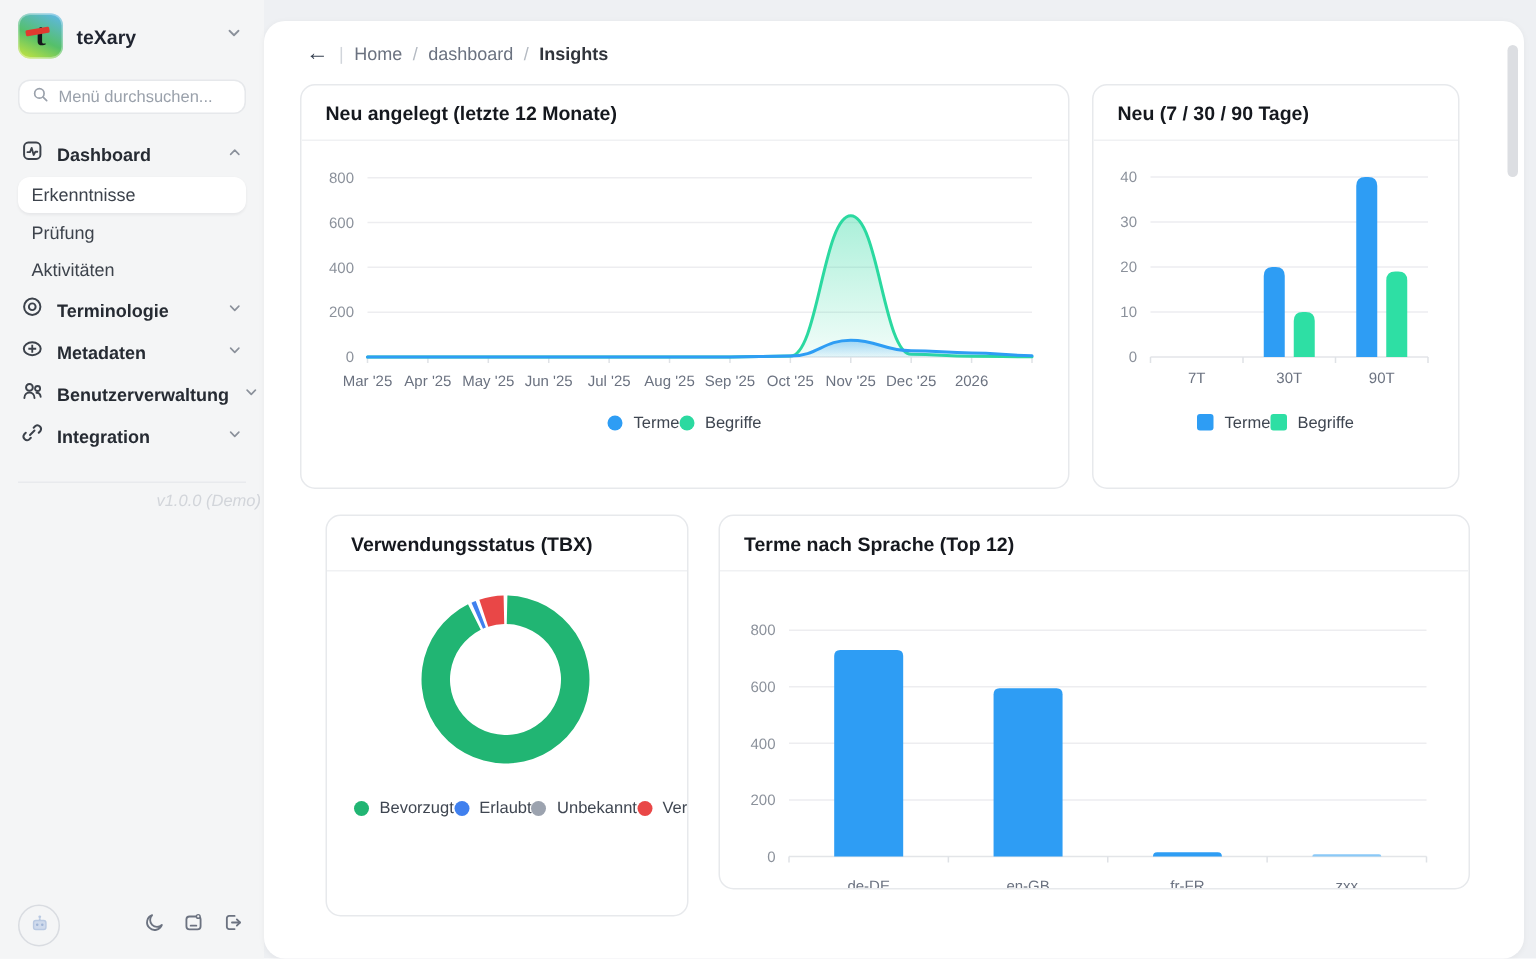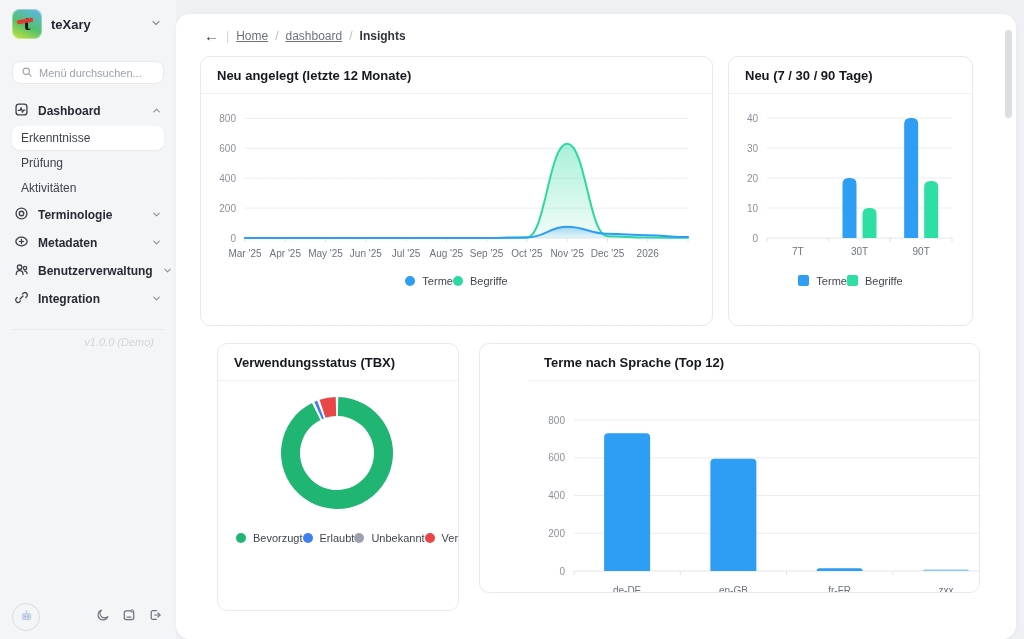--- a/index.html
+++ b/index.html
@@ -9,60 +9,60 @@
   
   .sidebar { position:absolute; left:0; top:0; width:176px; height:639px; background:#f4f5f6; }
   .brand { display:flex; align-items:center; gap:9px; padding:9px 14px 6px 12px; cursor:pointer; }
   .logo { width:30px; height:30px; border-radius:8px; position:relative; flex:0 0 auto;
           background:linear-gradient(205deg,#5fb6f0 0%,#55c06a 55%,#cfe73c 100%);
           box-shadow:inset 0 0 0 1px rgba(255,255,255,.35); }
   .logo .t { position:absolute; inset:0; display:flex; align-items:center; justify-content:center;
              font-family:"Liberation Serif", serif; font-weight:bold; font-size:21px; color:#15181c; padding-bottom:2px;}
   .logo .slash { position:absolute; left:5px; top:10px; width:16px; height:3.5px; background:#e03a2f; transform:rotate(-10deg); border-radius:1px; }
   .brand-name { font-size:13px; font-weight:700; color:#1f2430; flex:1; }
-  .search { margin:16px 12px 2px; height:23px; background:#fff; border:1px solid #e6e8eb; border-radius:8px;
+  .search { margin:8px 12px 2px; height:23px; background:#fff; border:1px solid #e6e8eb; border-radius:8px;
             display:flex; align-items:center; gap:6px; padding:0 8px; }
   .search input { border:none; outline:none; width:100%; font-size:11px; color:#374151; background:transparent; font-family:inherit; }
   .search input::placeholder { color:#9aa1ab; }
   .nav { margin-top:13px; }
   .nav-section { height:28px; display:flex; align-items:center; gap:9px; padding:0 14px; cursor:pointer; }
   .nav-section .lbl { font-size:12px; font-weight:700; color:#262b33; flex:1; }
   .nav-sub { margin:1px 12px; height:24px; display:flex; align-items:center; padding:0 9px; border-radius:8px; cursor:pointer; }
   .nav-sub .lbl { font-size:12px; color:#3d434c; }
   .nav-sub.active { background:#fff; box-shadow:0 1px 2px rgba(16,24,40,.06); }
   .sb-divider { border-top:1px solid #e8eaed; margin:16px 12px 6px; }
-  .version { text-align:right; padding-right:22px; font-size:11px; font-style:italic; color:#d2d5da;margin-left:12px; }
+  .version { text-align:right; padding-right:2px; font-size:11px; font-style:italic; color:#d2d5da;margin-left:12px; }
   .sb-footer { position:absolute; left:12px; right:14px; bottom:8px; display:flex; align-items:center; justify-content:space-between; }
   .bot-btn { width:28px; height:28px; border-radius:50%; border:1px solid #d9dce1; background:transparent;
              display:flex; align-items:center; justify-content:center; cursor:pointer; }
   .foot-icons { display:flex; align-items:center; gap:12px; }
   .foot-icons svg { cursor:pointer; }
 
   
   .panel { position:absolute; left:176px; top:14px; width:840px; height:625px; background:#fff;
            border-radius:14px; box-shadow:0 1px 4px rgba(16,24,40,.05); }
   .scroll-thumb { position:absolute; right:4px; top:16px; width:7px; height:88px; background:#dcdee2; border-radius:4px; cursor:grab; }
   .content { padding:14px 36px 0 24px; }
   .breadcrumb { display:flex; align-items:center; gap:7px; font-size:12px; color:#6b7280; margin-bottom:13px; padding-left:4px; }
   .breadcrumb .pipe { color:#d1d5db; }
   .breadcrumb .sep { color:#b4bac2; }
-  .breadcrumb .link { cursor:pointer;text-decoration:underline; }
+  .breadcrumb .link { cursor:pointer; }
   .breadcrumb .current { color:#31353c; font-weight:700; }
   .back-arrow { background:none; border:none; font-size:15px; color:#374151; cursor:pointer; line-height:1; padding:0; font-family:inherit; }
 
   .row { display:flex; }
   .row1 { gap:15px; }
   .row2 { gap:20px; margin-top:17px;justify-content:flex-end; }
   .card { background:#fff; border:1px solid #e7e9ec; border-radius:10px; overflow:hidden; }
   .card-h { padding:11px 16px 10px; font-size:13px; font-weight:700; color:#15181e; border-bottom:1px solid #f0f1f3; }
   .card-b { position:relative; }
   .c1 { width:513px; height:270px; }
   .c2 { width:245px; height:270px; }
   .c3 { width:242px; height:268px; }
-  .c4 { width:501px; height:250px;padding-left:48px; }
+  .c4 { width:501px; height:250px; }
 
   .legend-center { display:flex; flex-direction:column; align-items:center; margin-top:2px; }
   .legend-col { display:flex; flex-direction:row; align-items:flex-start; }
   .legend-item { display:flex; align-items:center; gap:7px; height:21px; cursor:pointer; }
   .legend-item .txt { font-size:11px; color:#3f4651; }
   .mk { width:10px; height:10px; flex:0 0 auto; }
   .mk.circle { border-radius:50%; }
   .mk.square { border-radius:2px; width:11px; height:11px; }
   .donut-legend { padding:6px 0 0 18px; }
   svg text { font-family:"Liberation Sans", sans-serif; }

